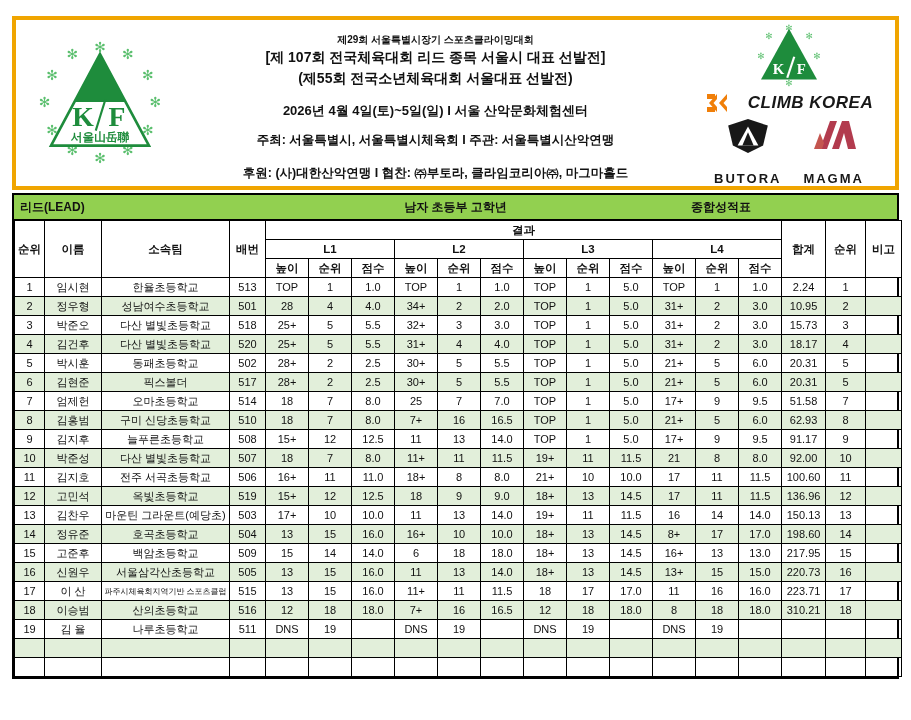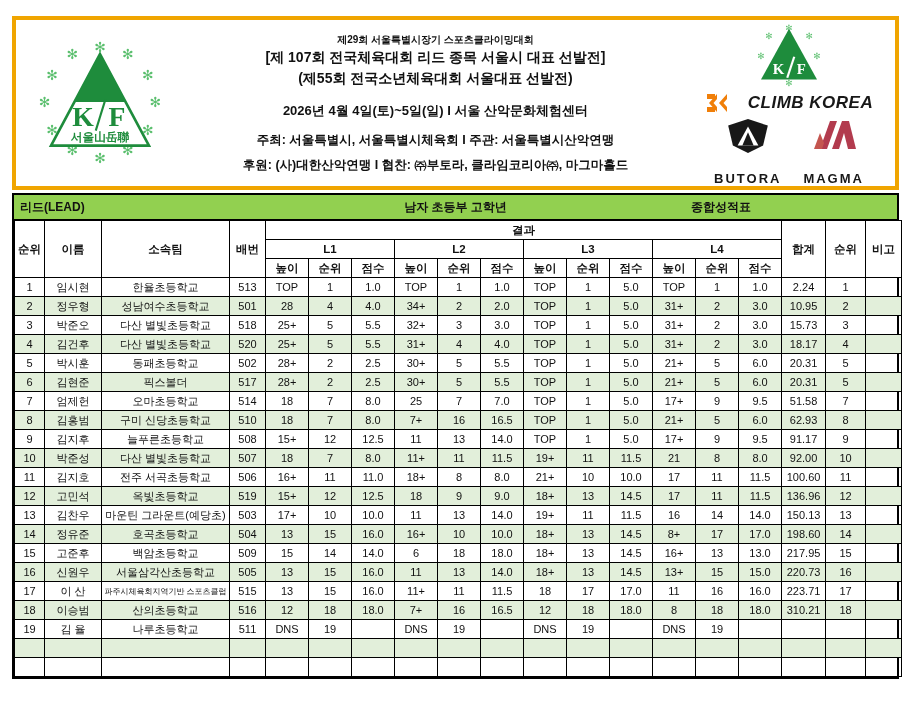--- a/index.html
+++ b/index.html
@@ -24,21 +24,21 @@
     width: 168px; display: flex; align-items: center; justify-content: center;
   }
   .title-block {
     flex: 1; text-align: center; padding-top: 12px;
     font-weight: bold; line-height: 1.5;
   }
   .title-line1 { font-size: 10px; }
   .title-line2, .title-line3 { font-size: 14px; }
   .date-line { font-size: 13px; margin-top: 12px; }
   .org-line { font-size: 12.5px; margin-top: 10px; }
-  .org-line2 { font-size: 12.5px; margin-top: 7px; }
+  .org-line2 { font-size: 12.5px; margin-top: 15px; }
   .logo-right {
     width: 208px; display: flex; flex-direction: column;
     align-items: center; justify-content: center; gap: 3px; padding-right: 4px;
   }
   .climb-row { display: flex; align-items: center; gap: 19px; }
   .climb-text { font-size: 17px; font-weight: bold; font-style: italic; letter-spacing: 0.5px; color: #181818; }
   .brand-row { display: flex; align-items: flex-end; gap: 22px; margin-top: 3px; }
   .brand { display: flex; flex-direction: column; align-items: center; }
   .brand-label { font-size: 13px; font-weight: bold; letter-spacing: 2px; color: #181818; margin-top: 18px; }
 

